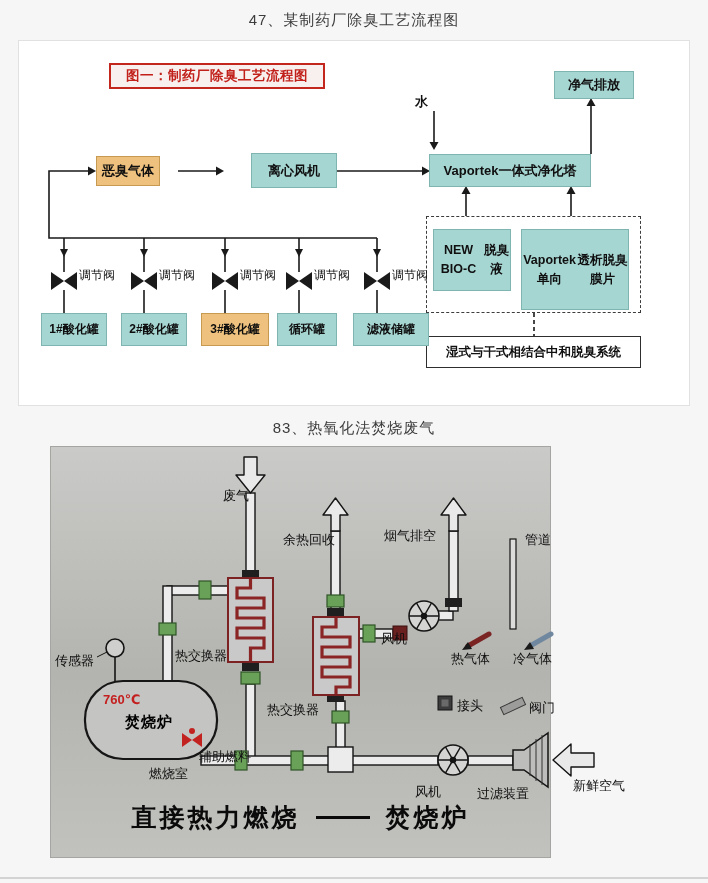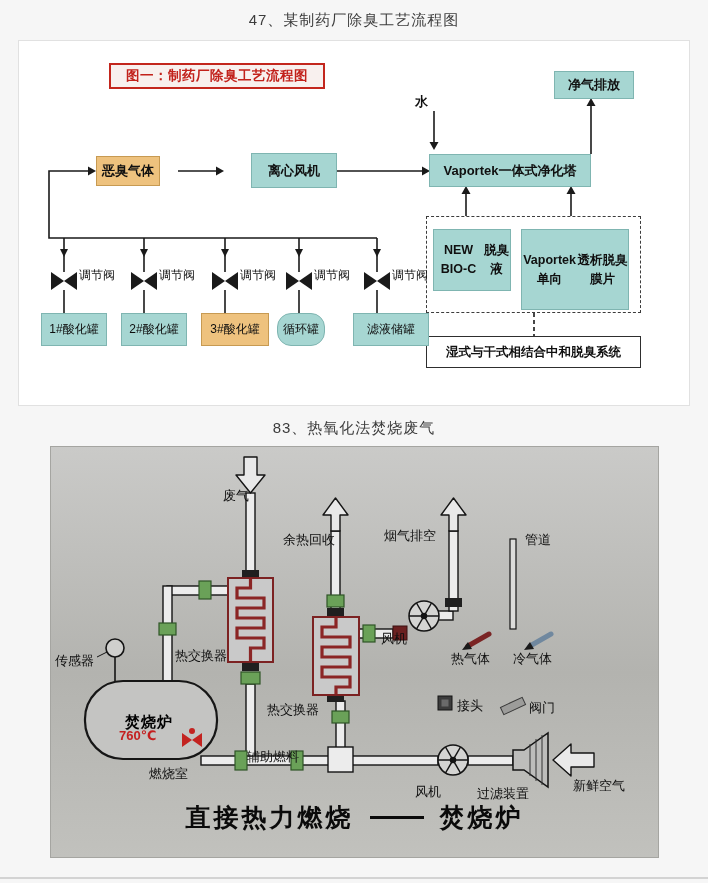--- a/index.html
+++ b/index.html
@@ -4,34 +4,34 @@
 <style>
   * { margin:0; padding:0; box-sizing:border-box; }
   html,body { width:708px; }
   body { font-family:"Liberation Sans","DejaVu Sans",sans-serif; background:#f4f4f4; }
   .page { position:relative; width:708px; height:883px; background:#f6f6f6; overflow:hidden; }
   .heading { position:absolute; width:100%; text-align:center; font-size:15px; color:#3c3c3c; letter-spacing:1px; }
   #heading1 { top:11px; }
   #heading2 { top:419px; }
   .card { position:absolute; }
   #card1 { left:18px; top:40px; width:672px; height:366px; background:#ffffff; border:1px solid #e1e1e1; }
-  #card2 { left:50px; top:446px; width:609px; height:412px; border:1px solid #a5a5a1;
+  #card2 { left:50px; top:446px; width:501px; height:412px; border:1px solid #a5a5a1;
            background:linear-gradient(180deg,#cacac8 0%,#b3b3af 55%,#c1c1bd 100%); }
   .abs { position:absolute; left:0; top:0; }
   .box { position:absolute; display:flex; align-items:center; justify-content:center;
          font-size:13px; font-weight:700; color:#101010; text-align:center; }
   .teal { background:#a6d6d2; border:1px solid #7fb5b1; }
   .orangebg { background:#eec27e; border:1px solid #c79a52; }
   .title-box { border:2px solid #c3261d; color:#c2211b; background:#f8f0ee; letter-spacing:0.5px; font-size:13.5px; }
   .two-line { justify-content:center; line-height:1.5; font-size:12.5px; }
   .dashed-box { position:absolute; border:1.6px dashed #3c3c3c; }
   .system-box { background:#ffffff; border:1.6px solid #2e2e2e; font-weight:600; font-size:12.5px; }
   .vlabel { position:absolute; font-size:12px; color:#141414; white-space:nowrap; }
   .tank { position:absolute; top:272px; height:33px; display:flex; align-items:center; justify-content:center;
-          font-size:12px; font-weight:400; color:#0e0e0e; }
+          font-size:12px; font-weight:700; color:#0e0e0e; }
   .lbl { position:absolute; font-size:13px; color:#101010; white-space:nowrap; }
   .red-temp { position:absolute; font-size:13px; font-weight:700; color:#c41f1f; }
   .vessel-name { position:absolute; font-size:15px; font-weight:700; color:#000; letter-spacing:1px; }
   .caption { position:absolute; top:354px; left:0; width:100%; display:flex; align-items:center;
              justify-content:center; gap:16px; }
   .caption .txt { font-size:25px; font-weight:700; color:#0a0a0a; letter-spacing:3px; }
   .caption .dash { width:54px; height:3px; background:#0a0a0a; }
   .bottom-line { position:absolute; left:0; top:877px; width:100%; height:2px; background:#d3d3d3; }
 </style>
 </head>
@@ -131,21 +131,21 @@
 
     <div class="vlabel" style="left:60px;  top:226px;">调节阀</div>
     <div class="vlabel" style="left:140px; top:226px;">调节阀</div>
     <div class="vlabel" style="left:221px; top:226px;">调节阀</div>
     <div class="vlabel" style="left:295px; top:226px;">调节阀</div>
     <div class="vlabel" style="left:373px; top:226px;">调节阀</div>
 
     <div class="tank teal" style="left:22px;  width:66px;">1#酸化罐</div>
     <div class="tank teal" style="left:102px; width:66px;">2#酸化罐</div>
     <div class="tank orangebg" style="left:182px; width:68px;">3#酸化罐</div>
-    <div class="tank teal" style="left:258px; width:48px;border-radius:14px;">循环罐</div>
+    <div class="tank teal" style="left:258px; width:60px;">循环罐</div>
     <div class="tank teal" style="left:334px; width:76px;">滤液储罐</div>
   </div>
 
   <div class="heading" id="heading2">83、热氧化法焚烧废气</div>
 
   <div class="card" id="card2">
 
     <svg class="abs" width="609" height="412" viewBox="0 0 609 412">
       <g fill="#ececec" stroke="#141414" stroke-width="1.4">
         <rect x="195" y="46" width="9" height="86"></rect>
@@ -238,23 +238,23 @@
       </g>
     </svg>
 
     <div class="lbl" style="left:172px; top:40px;">废气</div>
     <div class="lbl" style="left:232px; top:84px;">余热回收</div>
     <div class="lbl" style="left:333px; top:80px;">烟气排空</div>
     <div class="lbl" style="left:474px; top:84px;">管道</div>
     <div class="lbl" style="left:124px; top:200px;">热交换器</div>
     <div class="lbl" style="left:216px; top:254px;">热交换器</div>
     <div class="lbl" style="left:4px;   top:205px;">传感器</div>
-    <div class="red-temp" style="left:68px; top:245px;margin-top:36px;">760℃</div>
+    <div class="red-temp" style="left:52px; top:245px;">760℃</div>
     <div class="vessel-name" style="left:74px; top:266px;">焚烧炉</div>
-    <div class="lbl" style="left:148px; top:301px;margin-left:48px;">辅助燃料</div>
+    <div class="lbl" style="left:148px; top:301px;">辅助燃料</div>
     <div class="lbl" style="left:98px;  top:318px;">燃烧室</div>
     <div class="lbl" style="left:330px; top:183px;">风机</div>
     <div class="lbl" style="left:400px; top:203px;">热气体</div>
     <div class="lbl" style="left:462px; top:203px;">冷气体</div>
     <div class="lbl" style="left:406px; top:250px;">接头</div>
     <div class="lbl" style="left:478px; top:252px;">阀门</div>
     <div class="lbl" style="left:364px; top:336px;">风机</div>
     <div class="lbl" style="left:426px; top:338px;">过滤装置</div>
     <div class="lbl" style="left:522px; top:330px;">新鲜空气</div>
 

